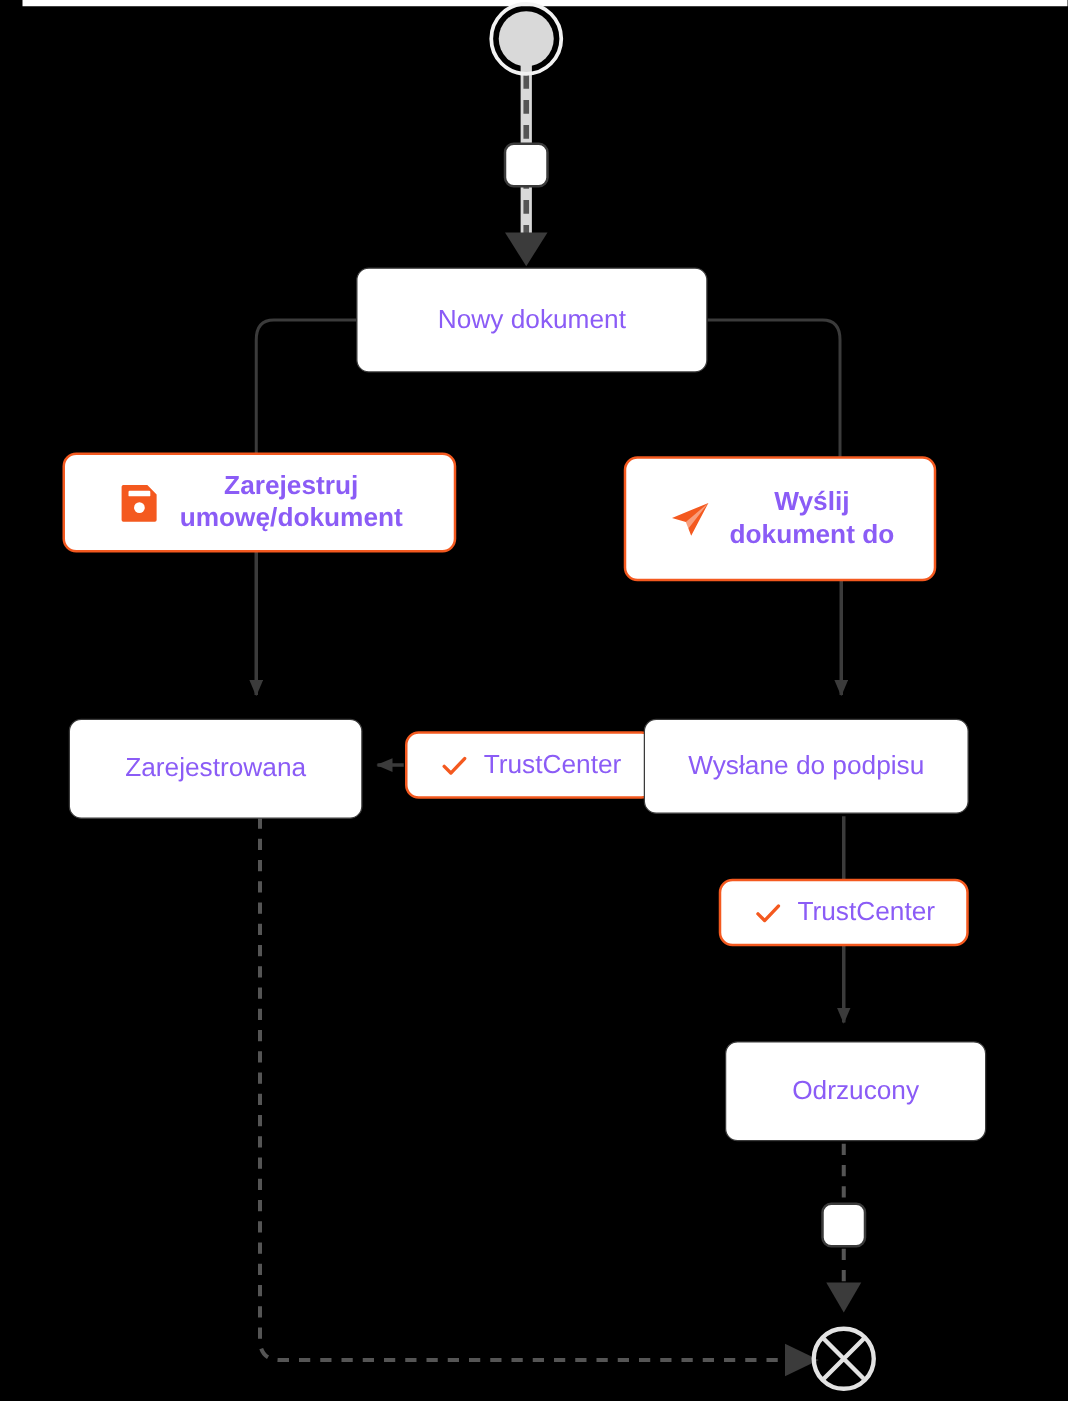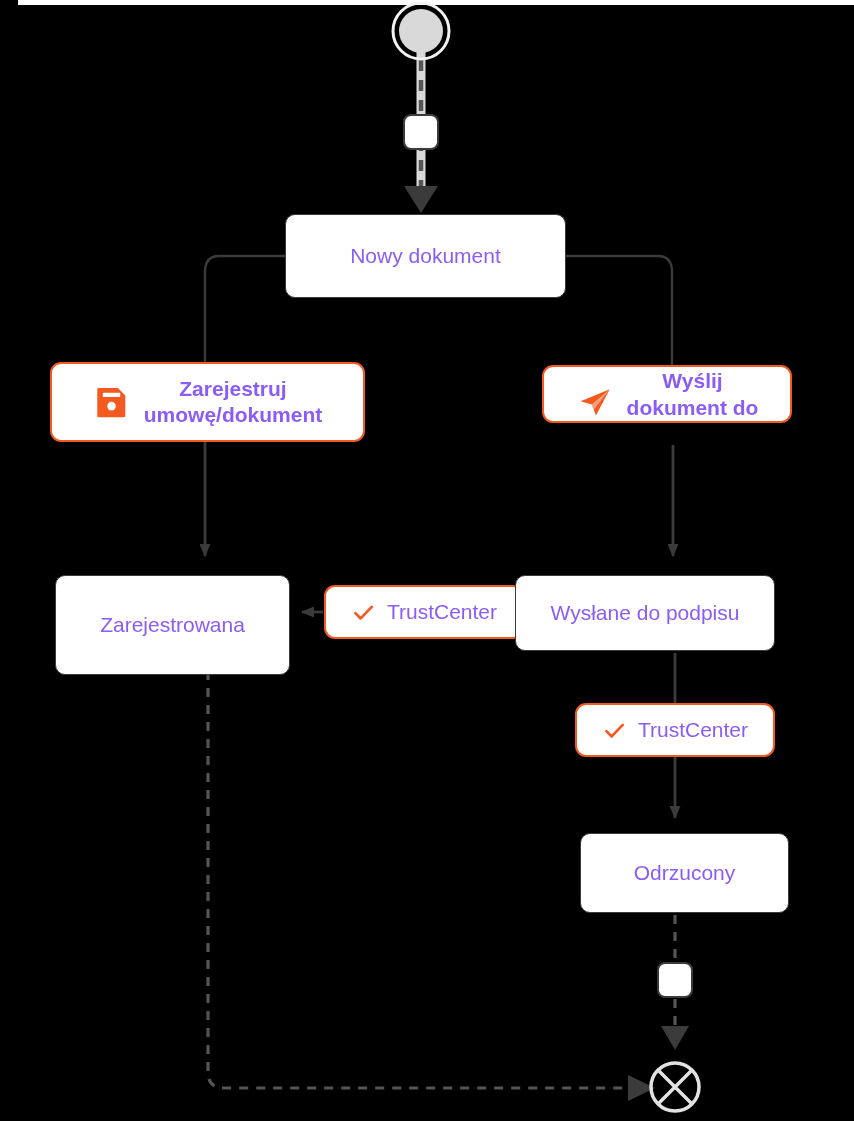--- a/index.html
+++ b/index.html
@@ -156,32 +156,32 @@
       <svg width="38" height="38" viewBox="0 0 24 24" xmlns="http://www.w3.org/2000/svg">
         <path d="M3.6 3.2h12.1l4.7 4.7v12.9a0.9 0.9 0 0 1-0.9 0.9H3.6a0.9 0.9 0 0 1-0.9-0.9V4.1a0.9 0.9 0 0 1 0.9-0.9z" fill="#f4591f"></path>
         <rect x="6.2" y="6.1" width="11" height="2.8" rx="0.6" fill="#ffffff"></rect>
         <circle cx="11.7" cy="14.6" r="2.7" fill="#ffffff"></circle>
       </svg>
     </span>
     <span class="node-label">Zarejestruj
 umowę/dokument</span>
   </div>
 
-  <div class="node node-action" style="left:542px; top:365px; width:250px; height:58px;align-items:flex-end;">
+  <div class="node node-action" style="left:499px; top:365px; width:250px; height:100px;">
     <span class="icon-box">
       <svg width="38" height="38" viewBox="0 0 24 24" xmlns="http://www.w3.org/2000/svg">
         <path d="M21.3 4.0 L2.9 11.6 L9.9 13.6 L12.6 20.6 L21.3 4.0 Z" fill="#f4591f"></path>
         <path d="M21.3 4.0 L9.9 13.6 L10.6 17.7 L21.3 4.0 Z" fill="#ffffff" opacity="0.42"></path>
       </svg>
     </span>
     <span class="node-label">Wyślij
 dokument do</span>
   </div>
 
-  <div class="node node-status" style="left:55px; top:575px; width:235px; height:100px;">
+  <div class="node node-status" style="left:55px; top:575px; width:235px; height:80px;">
     <span class="node-label">Zarejestrowana</span>
   </div>
 
   <div class="node node-trust" style="left:324px; top:585px; width:200px; height:54px;">
     <span class="icon-box">
       <svg width="25" height="25" viewBox="0 0 24 24" xmlns="http://www.w3.org/2000/svg">
         <path d="M4.2 12.6 L9.3 17.7 L19.9 6.6" stroke="#f4591f" stroke-width="2.6" fill="none" stroke-linecap="round" stroke-linejoin="round"></path>
       </svg>
     </span>
     <span class="node-label">TrustCenter</span>

